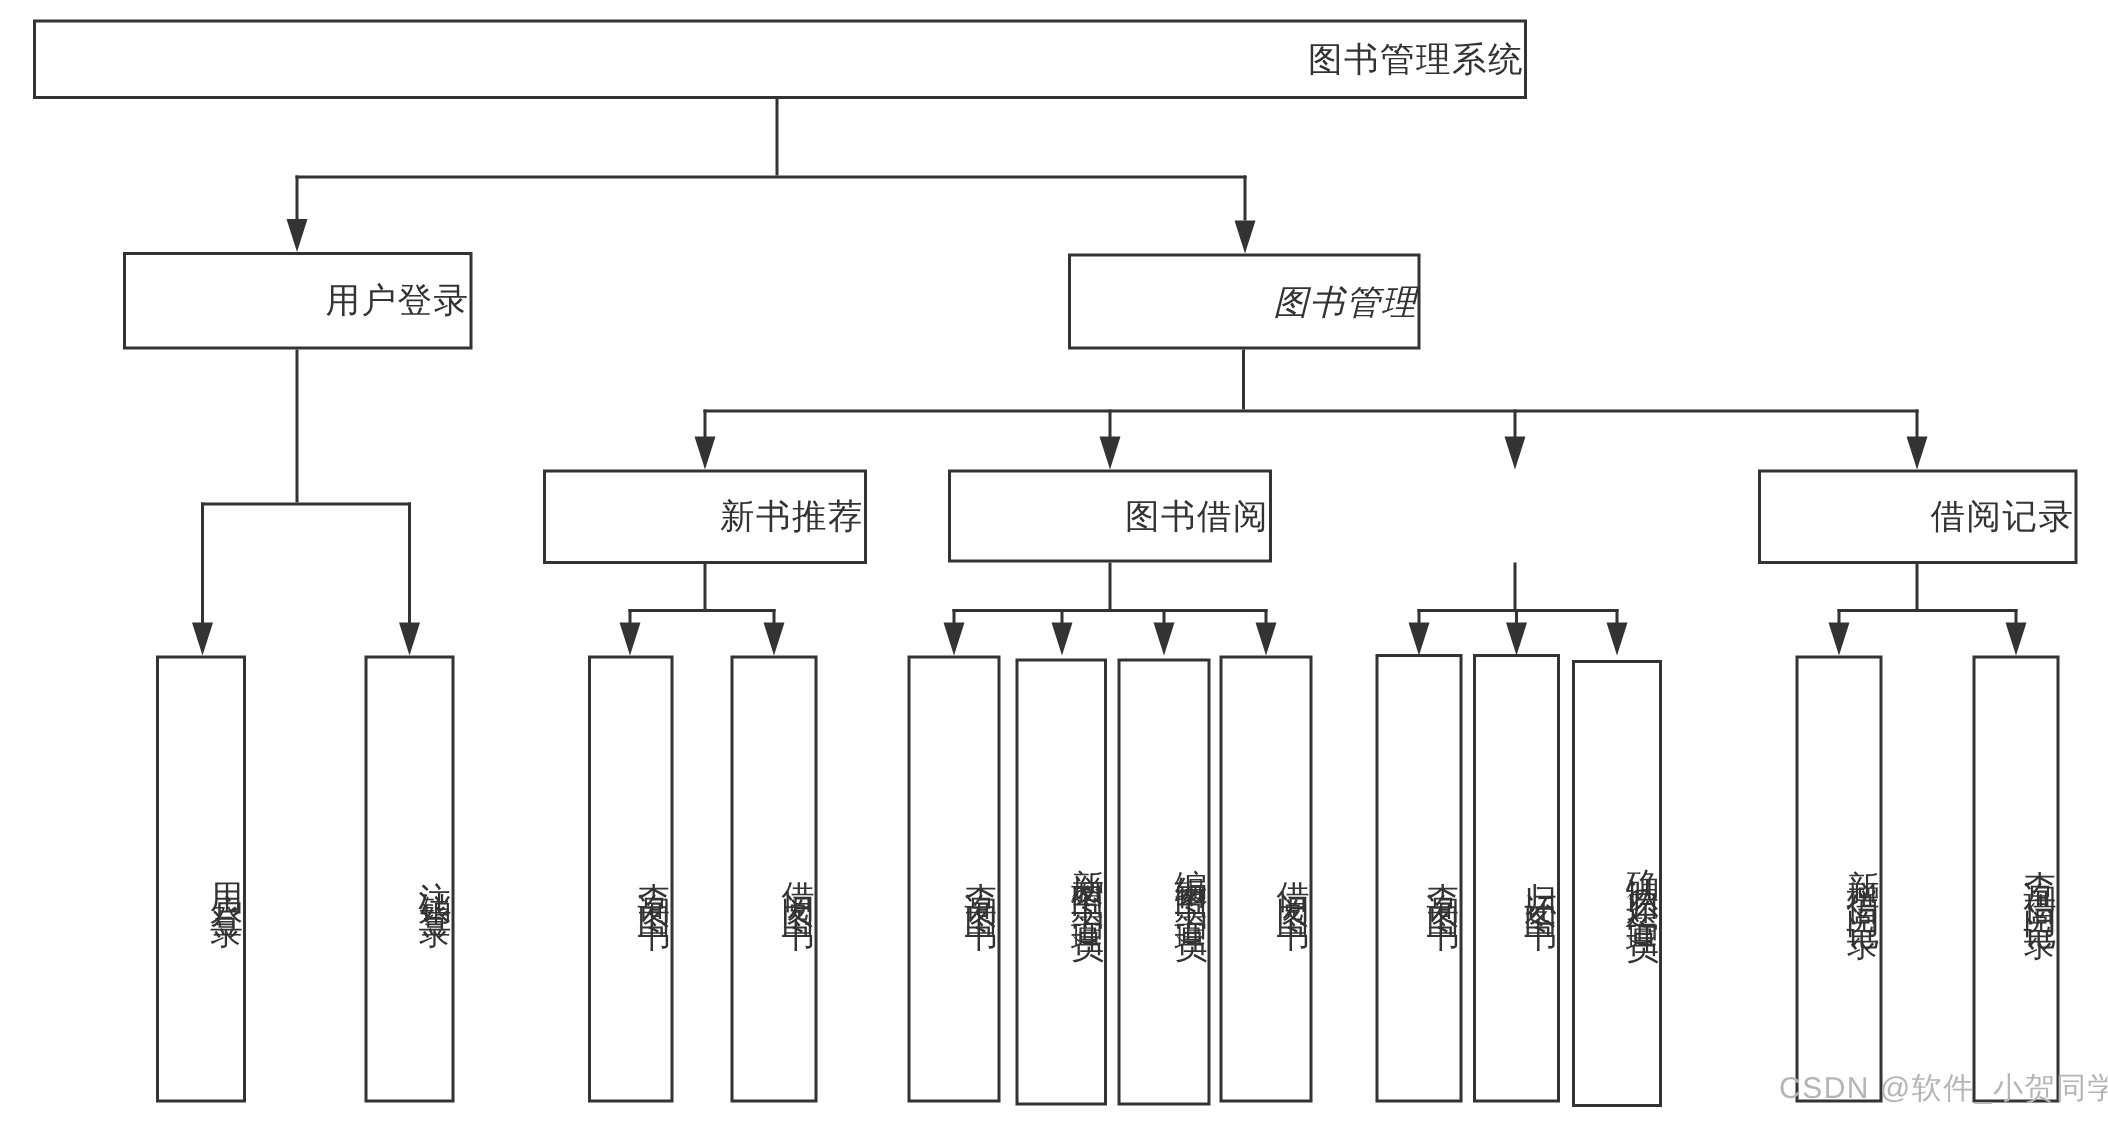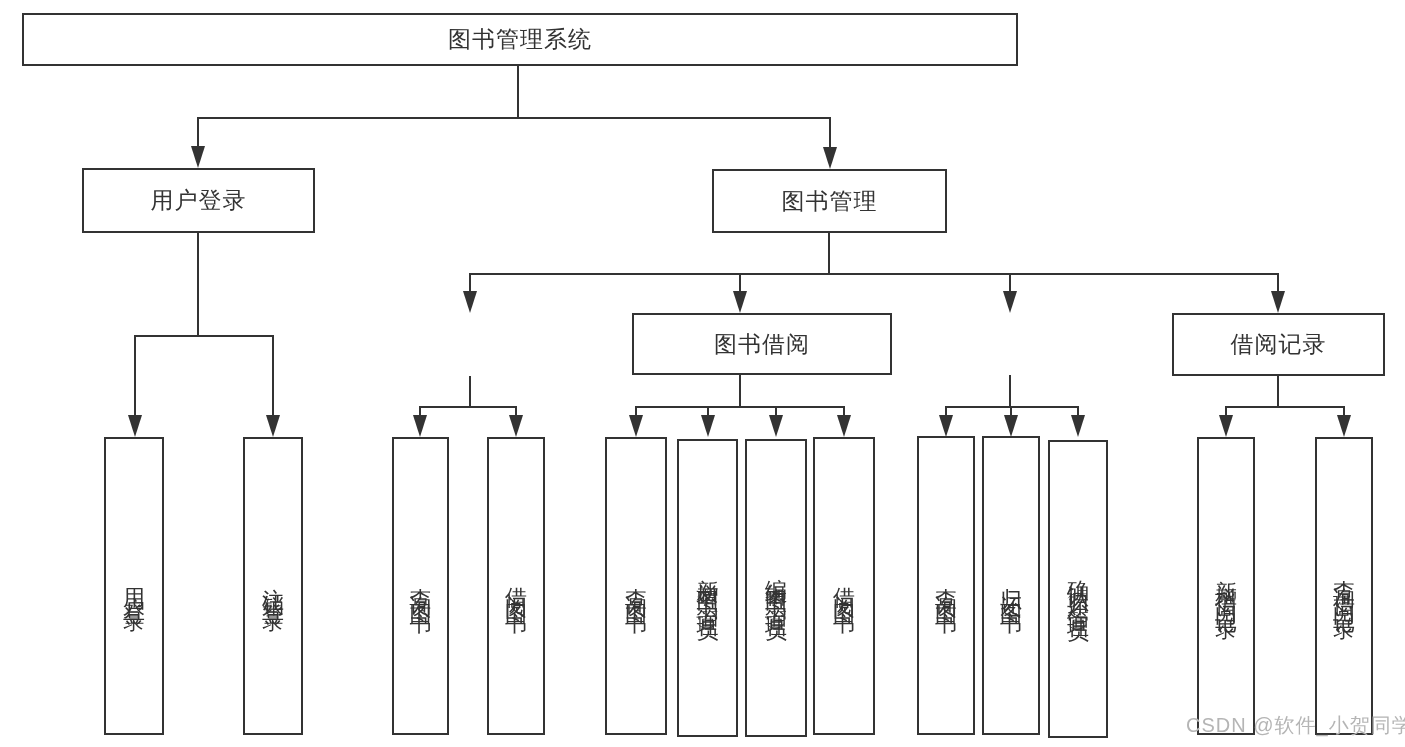--- a/index.html
+++ b/index.html
@@ -10,21 +10,21 @@
     font-family:"Liberation Sans","DejaVu Sans",sans-serif;
     overflow:hidden;
   }
   .box{
     position:absolute;
     box-sizing:border-box;
     border:2.5px solid #333333;
     background:#ffffff;
     display:flex;
     align-items:center;
-    justify-content:center;
+    justify-content:flex-end;
     color:#333333;
   }
   .box .lbl{
     font-size:23px;
     letter-spacing:1px;
     white-space:nowrap;
   }
   .leaf .lbl{
     writing-mode:vertical-rl;
     text-orientation:mixed;
@@ -66,21 +66,21 @@
   <div class="vline" style="left:517px;top:66px;height:51px;"></div>
   <div class="hline" style="left:197px;top:117px;width:634px;"></div>
   <div class="vline" style="left:197px;top:117px;height:30px;"></div>
   <div class="arrowhead" style="left:191px;top:146px;"></div>
   <div class="vline" style="left:829px;top:117px;height:30px;"></div>
   <div class="arrowhead" style="left:823px;top:147px;"></div>
 
   <div class="box" style="left:82px;top:168px;width:233px;height:65px;">
     <span class="lbl">用户登录</span>
   </div>
-  <div class="box" style="left:712px;top:169px;width:235px;height:64px;">
+  <div class="box" style="left:712px;top:169px;width:235px;height:64px;font-style:italic;">
     <span class="lbl">图书管理</span>
   </div>
 
   <div class="vline" style="left:197px;top:233px;height:102px;"></div>
   <div class="hline" style="left:134px;top:335px;width:140px;"></div>
   <div class="vline" style="left:134px;top:335px;height:81px;"></div>
   <div class="arrowhead" style="left:128px;top:415px;"></div>
   <div class="vline" style="left:272px;top:335px;height:81px;"></div>
   <div class="arrowhead" style="left:266px;top:415px;"></div>
 
@@ -88,21 +88,24 @@
   <div class="hline" style="left:469px;top:273px;width:810px;"></div>
   <div class="vline" style="left:469px;top:273px;height:20px;"></div>
   <div class="arrowhead" style="left:463px;top:291px;"></div>
   <div class="vline" style="left:739px;top:273px;height:20px;"></div>
   <div class="arrowhead" style="left:733px;top:291px;"></div>
   <div class="vline" style="left:1009px;top:273px;height:20px;"></div>
   <div class="arrowhead" style="left:1003px;top:291px;"></div>
   <div class="vline" style="left:1277px;top:273px;height:20px;"></div>
   <div class="arrowhead" style="left:1271px;top:291px;"></div>
 
-  <div class="box" style="left:632px;top:313px;width:260px;height:62px;">
+  <div class="box" style="left:362px;top:313px;width:216px;height:63px;">
+    <span class="lbl">新书推荐</span>
+  </div>
+  <div class="box" style="left:632px;top:313px;width:216px;height:62px;">
     <span class="lbl">图书借阅</span>
   </div>
   <div class="box" style="left:1172px;top:313px;width:213px;height:63px;">
     <span class="lbl">借阅记录</span>
   </div>
 
   <div class="vline" style="left:469px;top:376px;height:30px;"></div>
   <div class="hline" style="left:419px;top:406px;width:98px;"></div>
   <div class="vline" style="left:419px;top:406px;height:11px;"></div>
   <div class="arrowhead" style="left:413px;top:415px;"></div>

